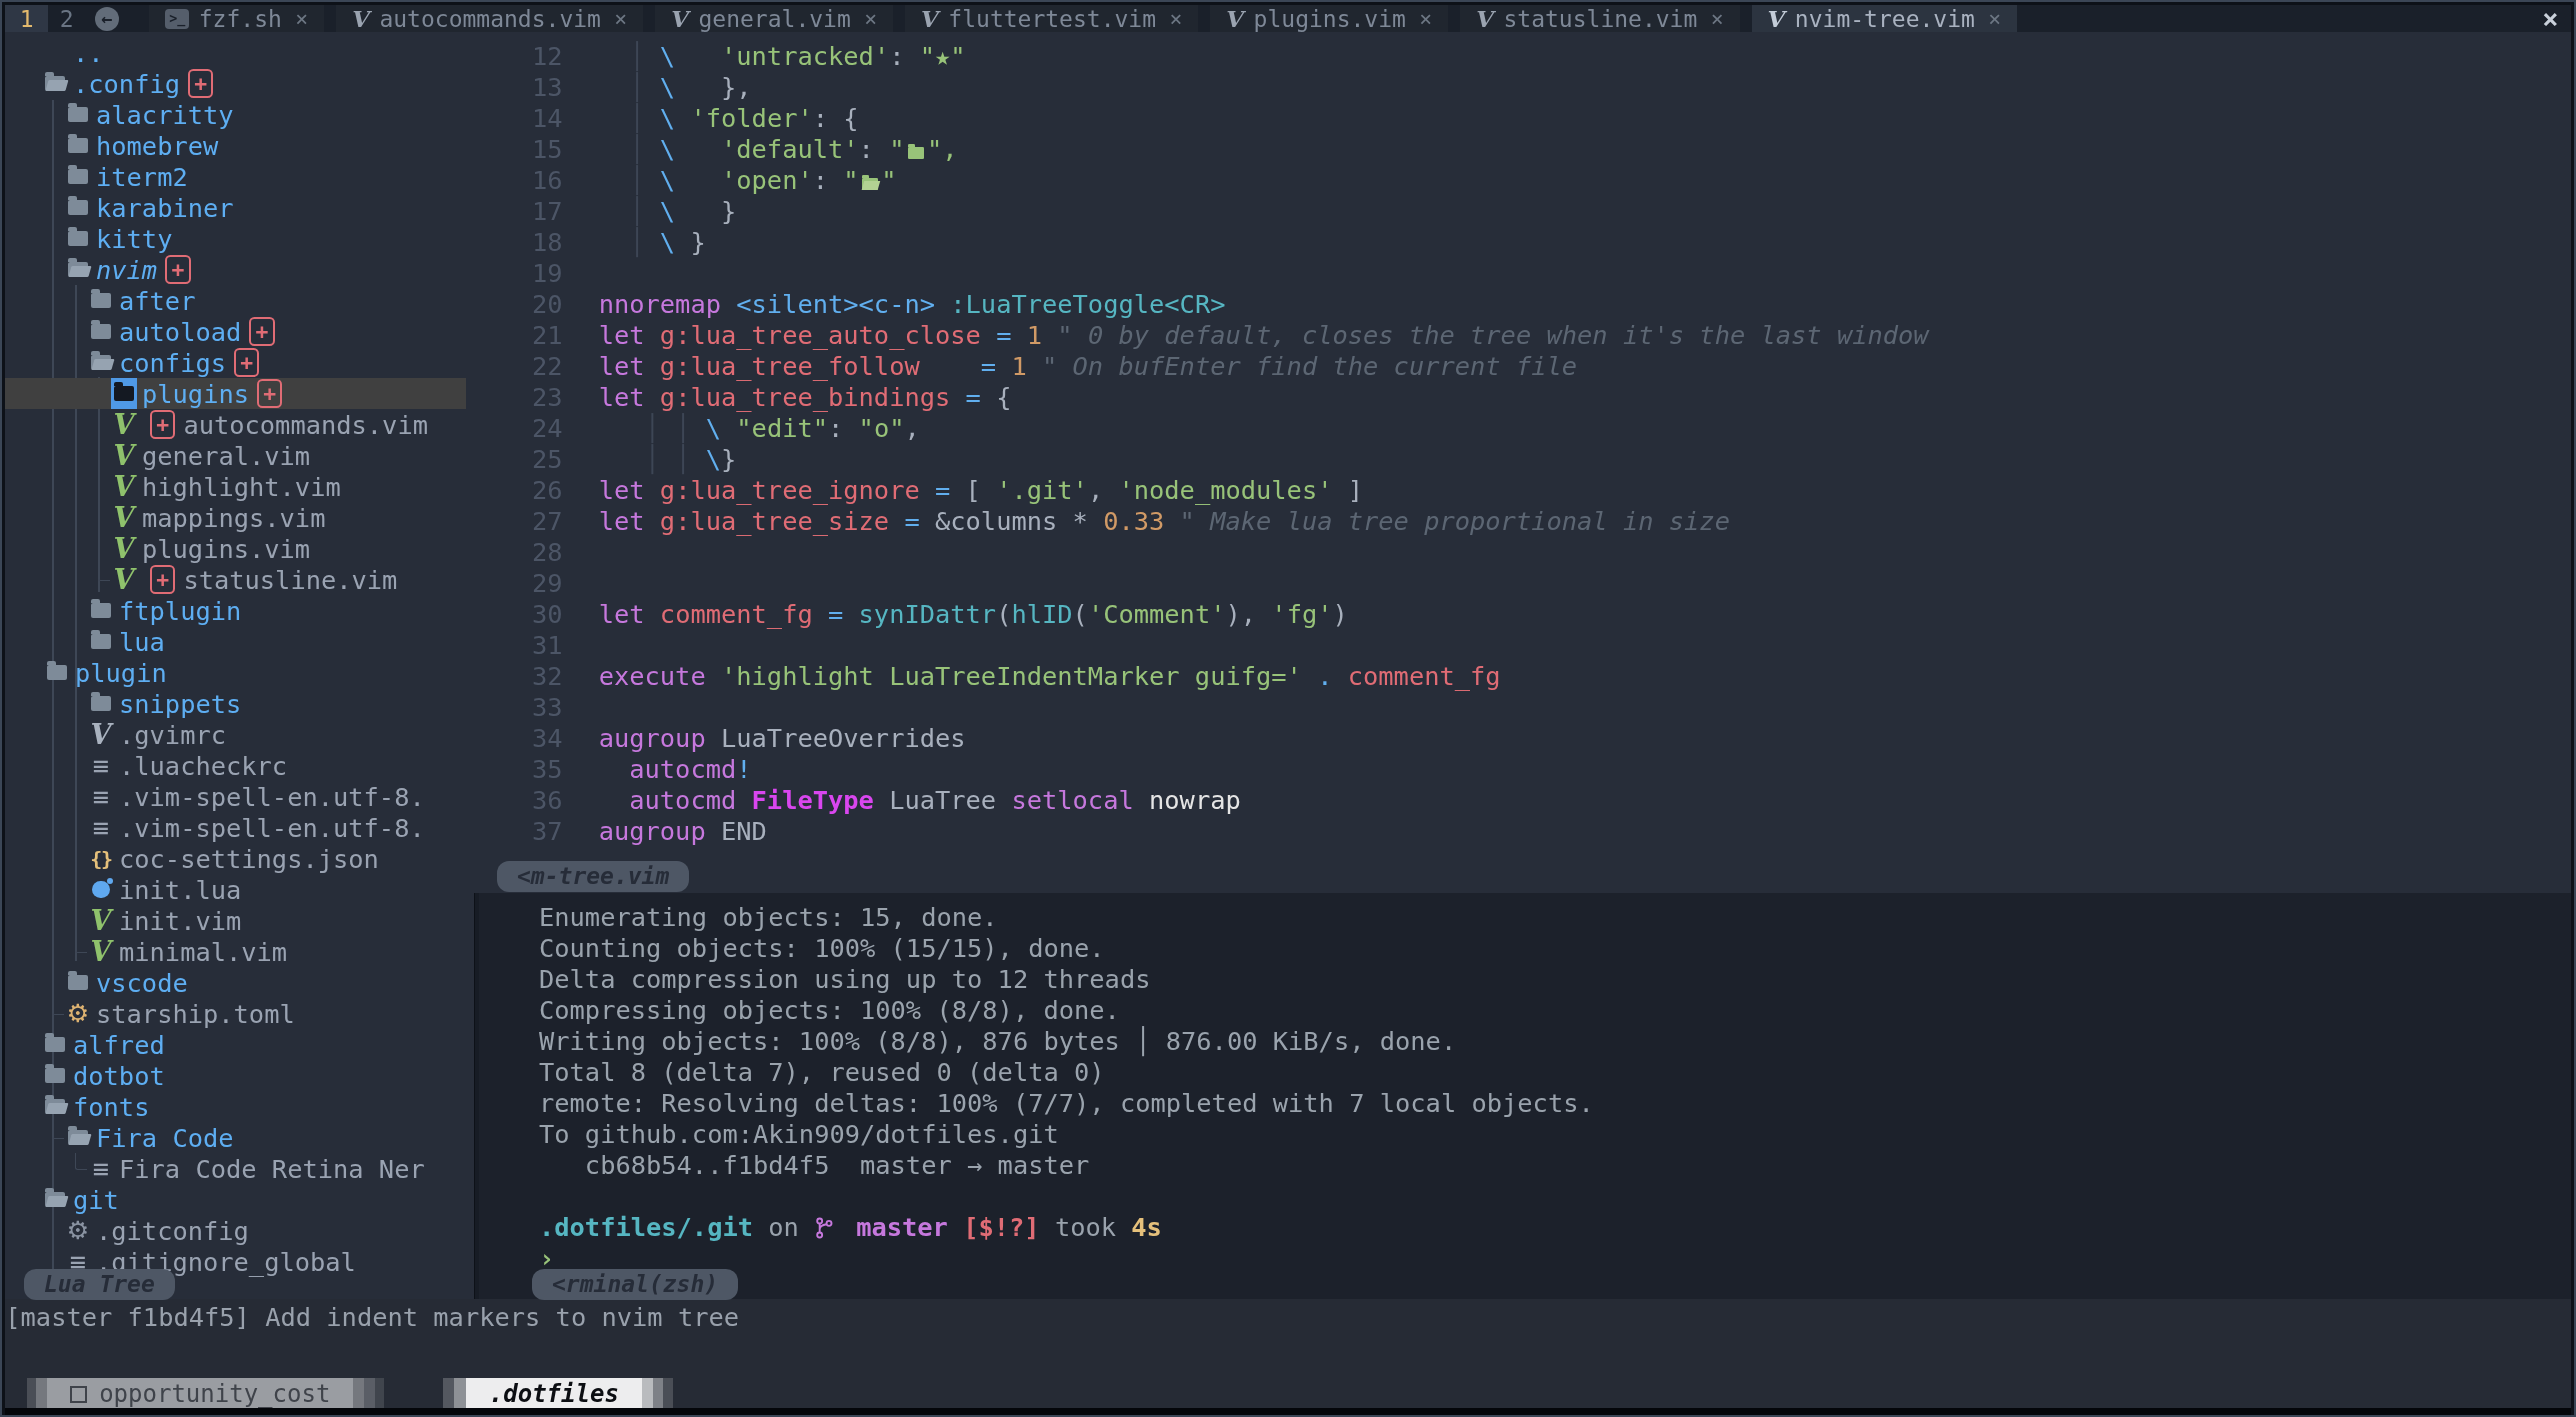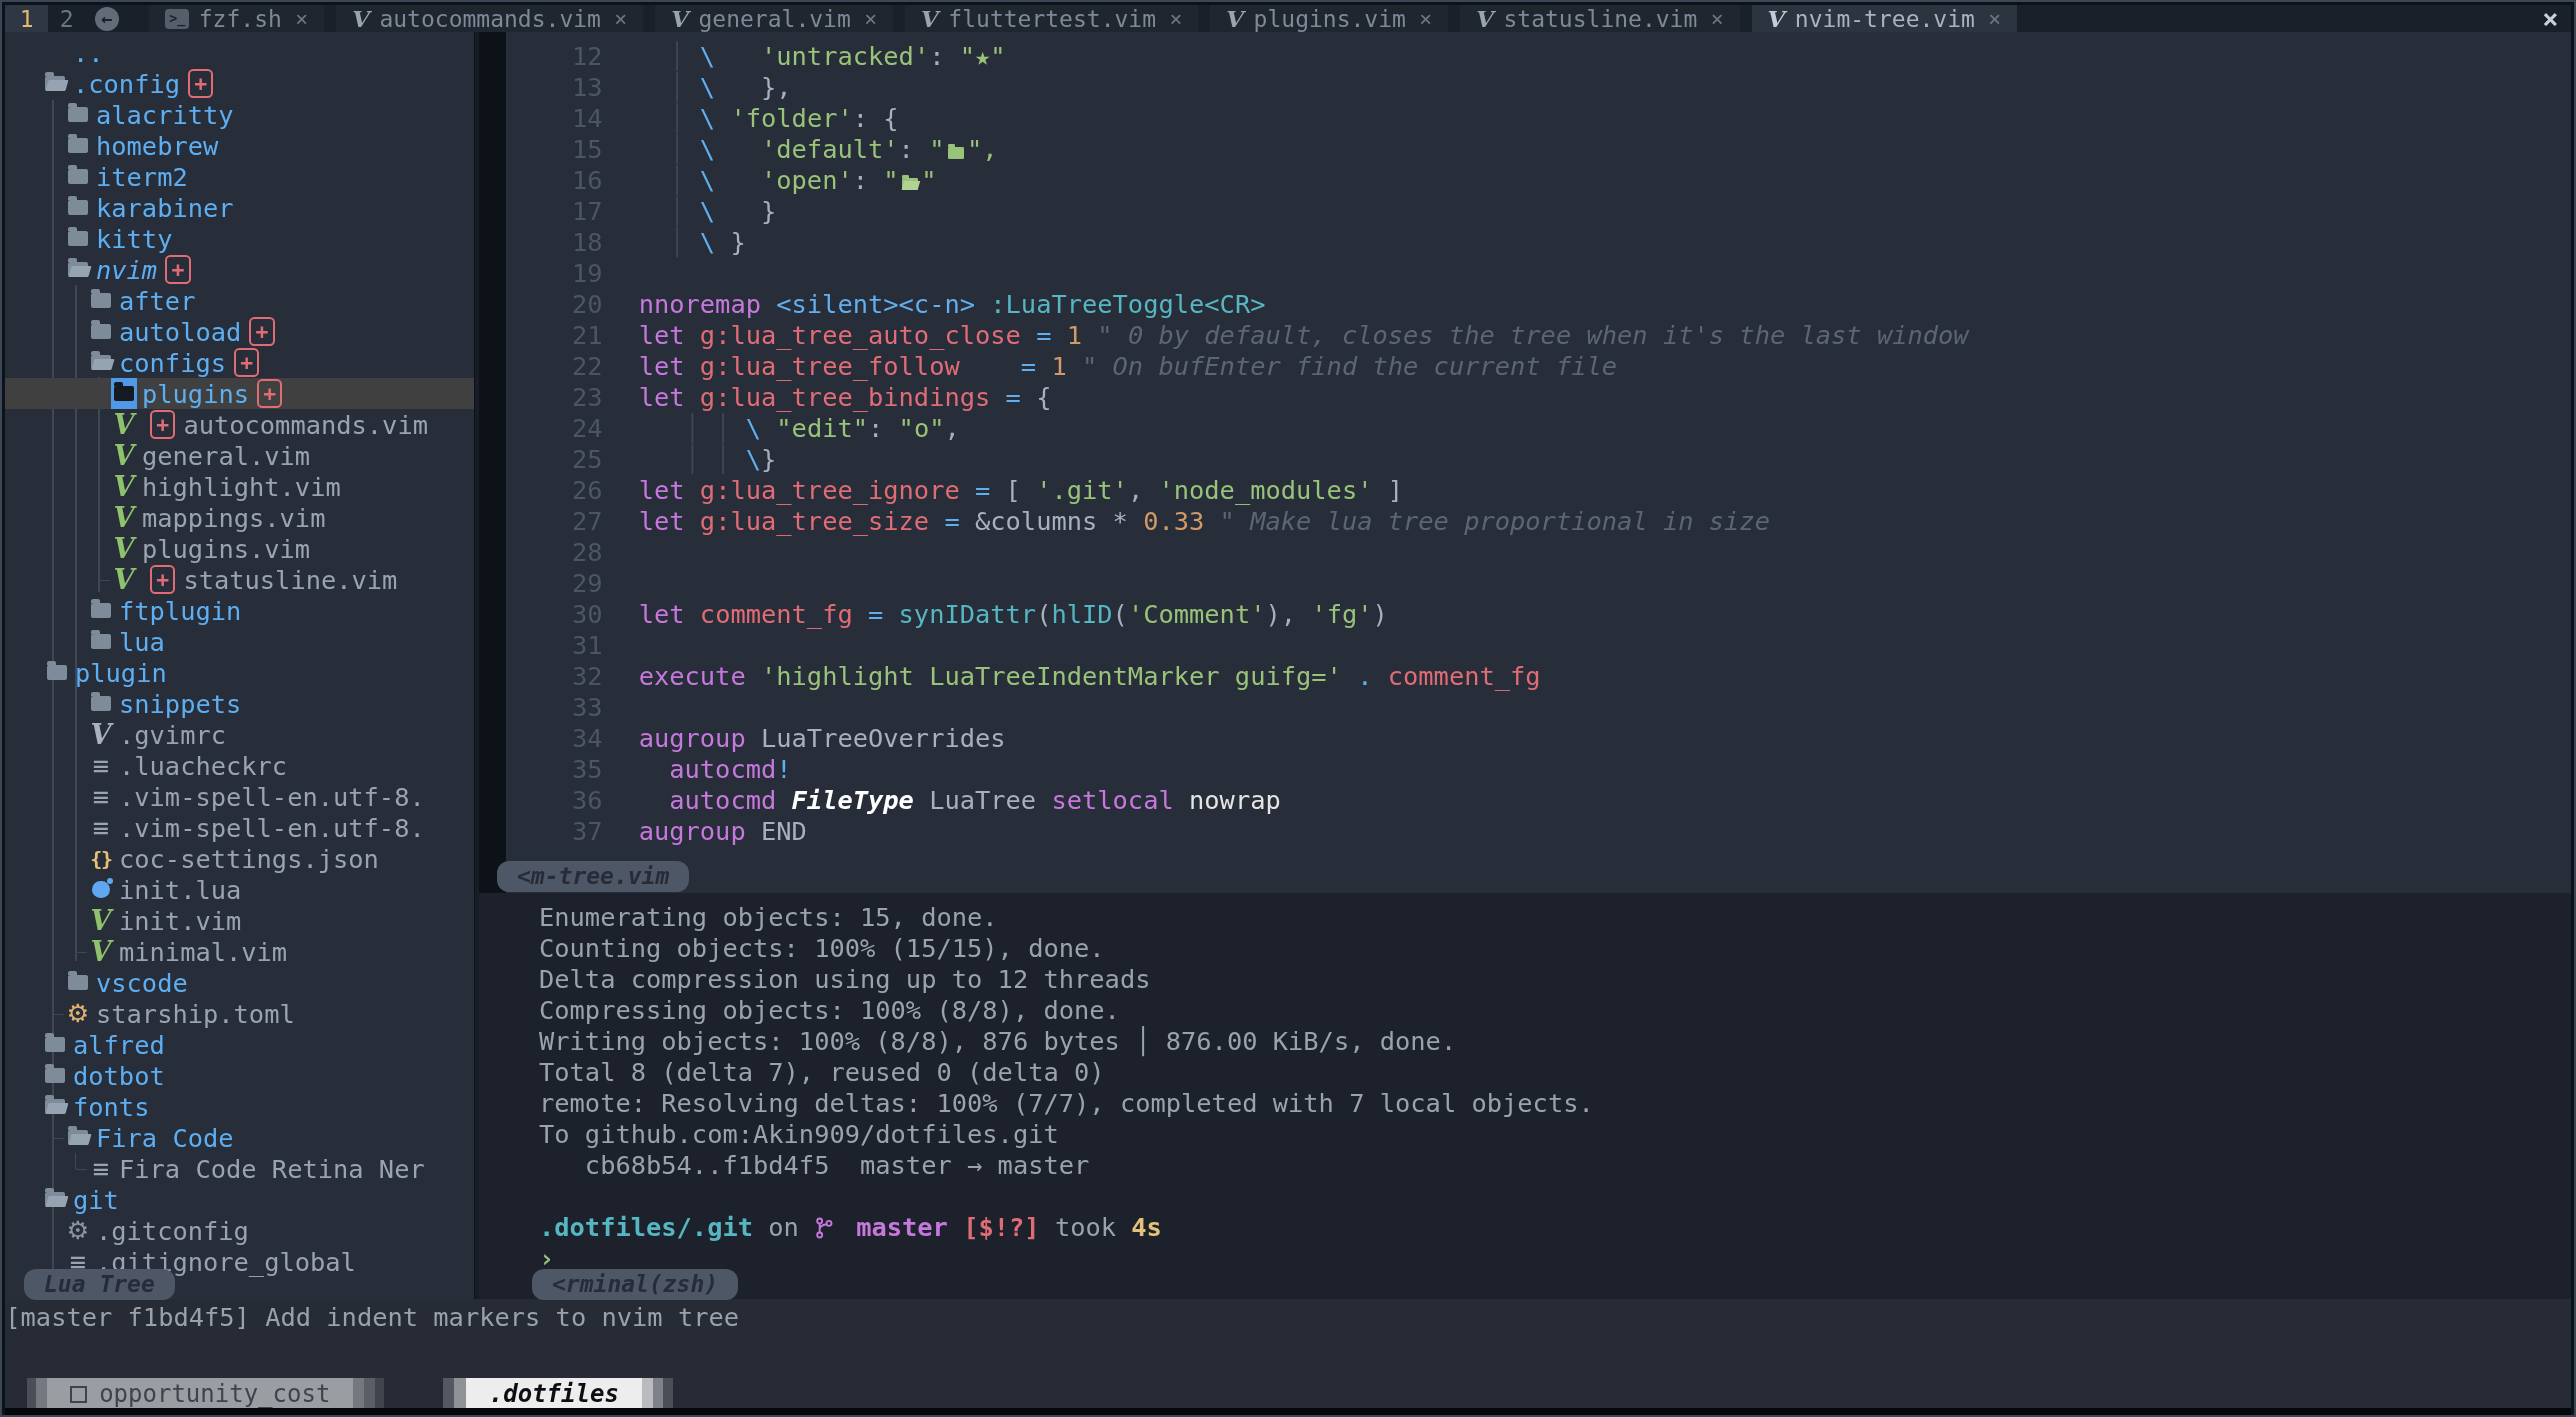--- a/index.html
+++ b/index.html
@@ -61,36 +61,36 @@
   .luaic::after{content:"";position:absolute;width:6px;height:6px;border-radius:50%;
                 background:#5fa8ef;top:-3.3px;right:-3.3px;}
   .lbl-blue{color:#5eaef2;}
   .lbl-file{color:#9aa3b2;}
   .badge{display:inline-flex;align-items:center;justify-content:center;width:21.4px;height:25.4px;
          border:2px solid #e06c75;border-radius:5.3px;color:#e06c75;font-weight:bold;
          font-size:21.4px;margin:0 8px;flex:none;}
 
   
   .divider{position:absolute;left:475px;top:32px;width:4px;height:1267px;background:#171c25;}
-  .editor{position:absolute;left:506px;top:32px;right:5.3px;height:861px;background:#272d39;overflow:hidden;}
+  .editor{position:absolute;left:466px;top:32px;right:5.3px;height:861px;background:#272d39;overflow:hidden;}
   .code{position:absolute;left:0;top:9.4px;right:0;}
   .crow{display:flex;height:31px;line-height:31px;font-size:25.4px;white-space:pre;}
   .ln{width:114px;text-align:right;padding-right:17.4px;box-sizing:border-box;color:#4c5566;flex:none;}
   .ct{margin-left:18.7px;}
   .c-ws{color:#a8b0bd}
   .c-kw{color:#c678dd}
   .c-var{color:#e06c75}
   .c-op{color:#61afef}
   .c-num{color:#d19a66}
   .c-str{color:#98c379}
   .c-cmt{color:#5c6673;font-style:italic}
   .c-cyan{color:#56b6c2}
   .c-txt{color:#a8b0bd}
   .c-yel{color:#e5e5e5}
-  .c-yelit{color:#ffffff;font-style:italic;font-weight:bold}
+  .c-yelit{color:#d946ef;font-weight:bold}
   .c-guide{color:#3d4655}
   .c-t{color:#9aa3ad}
   .c-cyanB{color:#56b6c2;font-weight:bold}
   .c-purB{color:#c678dd;font-weight:bold}
   .c-redB{color:#e06c75;font-weight:bold}
   .c-yelB{color:#e5c07b;font-weight:bold}
   .c-grn{color:#98c379;font-weight:bold}
   .cfold{display:inline-block;width:16px;height:12px;background:#98c379;border-radius:1.3px;
          position:relative;margin:0 3.3px;vertical-align:-0.7px;}
   .cfold::before{content:"";position:absolute;top:-3.3px;left:0;width:7.4px;height:3.3px;

